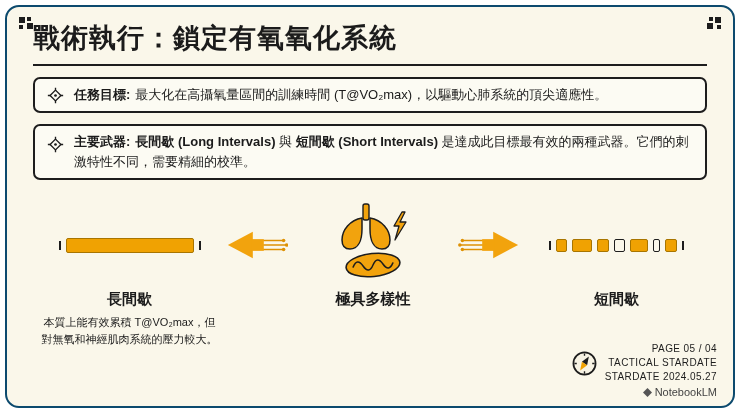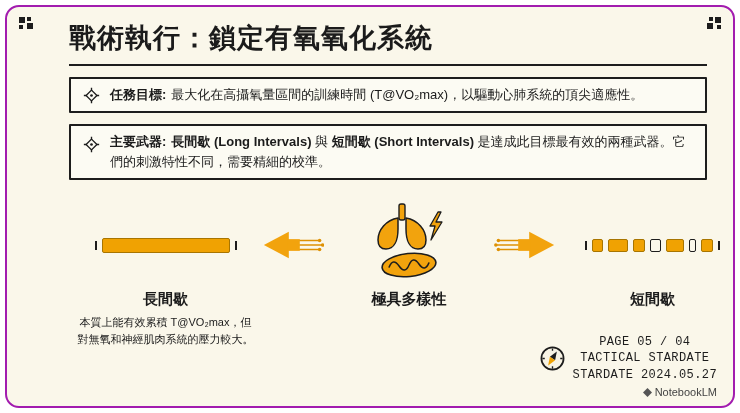--- a/index.html
+++ b/index.html
@@ -3,32 +3,32 @@
 <meta charset="utf-8">
 <style>
   html,body{margin:0;padding:0;}
   body{
     width:740px;height:413px;position:relative;background:#ffffff;
     font-family:"Liberation Sans","DejaVu Sans",sans-serif;color:#1b1b1b;
     -webkit-font-smoothing:antialiased;
   }
   .slide{
     position:absolute;left:5px;top:5px;right:5px;bottom:5px;
-    background:#FAF7EA;border:2px solid #a21caf;border-radius:14px;overflow:hidden;padding-left:36px;
+    background:#FAF7EA;border:2px solid #0c4a6e;border-radius:14px;overflow:hidden;
   }
   .glyph{position:absolute;top:10px;}
   .glyph.tl{left:12px;}
   .glyph.tr{right:12px;transform:scaleX(-1);}
   h1{
     margin:16px 26px 0;font-size:27px;font-weight:bold;letter-spacing:1px;line-height:1.15;
   }
   .rule{border-bottom:2px solid #1d1d1d;margin:10px 26px 0;}
   .boxes{margin:0 26px;}
   .info-box{
-    border:2px solid #1d1d1d;border-radius:1px;background:rgba(255,255,255,0.45);
+    border:2px solid #1d1d1d;border-radius:7px;background:rgba(255,255,255,0.45);
     padding:6px 12px;display:flex;gap:10px;margin-top:11px;font-size:13px;line-height:1.55;
   }
   .info-box.center{align-items:center;}
   .info-box.top{align-items:flex-start;}
   .info-box.top .crosshair{margin-top:4px;flex:0 0 auto;}
   .box-text{margin:0;}
   .box-text b{margin-right:5px;}
   .box-text .bold{font-weight:bold;}
   .diagram{
     margin:30px 30px 0;display:grid;
@@ -53,22 +53,22 @@
   .mito{margin-top:-4px;}
   .side-heading{grid-row:2;text-align:center;font-weight:bold;font-size:15px;margin:10px 0 0;}
   .side-para{grid-row:3;text-align:center;font-size:11px;line-height:1.5;margin:5px 2px 0;}
   .center-label{grid-row:2;grid-column:3;text-align:center;font-weight:bold;font-size:15px;margin-top:10px;align-self:start;}
   .col1{grid-column:1;} .col2{grid-column:2;} .col4{grid-column:4;} .col5{grid-column:5;}
   .footer{
     position:absolute;right:16px;bottom:8px;display:flex;flex-direction:column;align-items:flex-end;gap:2px;
   }
   .footer-top{display:flex;align-items:center;gap:7px;}
   .footer-lines{
-    font-family:Liberation Mono, monospace;
-    font-size:12px;letter-spacing:0.4px;line-height:1.4;color:#1d1d1d;text-align:center;
+    font-family:Liberation Sans, sans-serif;
+    font-size:10px;letter-spacing:0.4px;line-height:1.4;color:#1d1d1d;text-align:right;
   }
   .brand{display:flex;align-items:center;gap:3px;font-size:11px;color:#444;}
 </style>
 </head>
 <body>
 
 <div class="slide">
 
   <svg class="glyph tl" width="14" height="14" viewBox="0 0 14 14">
     <g fill="#1d1d1d">

